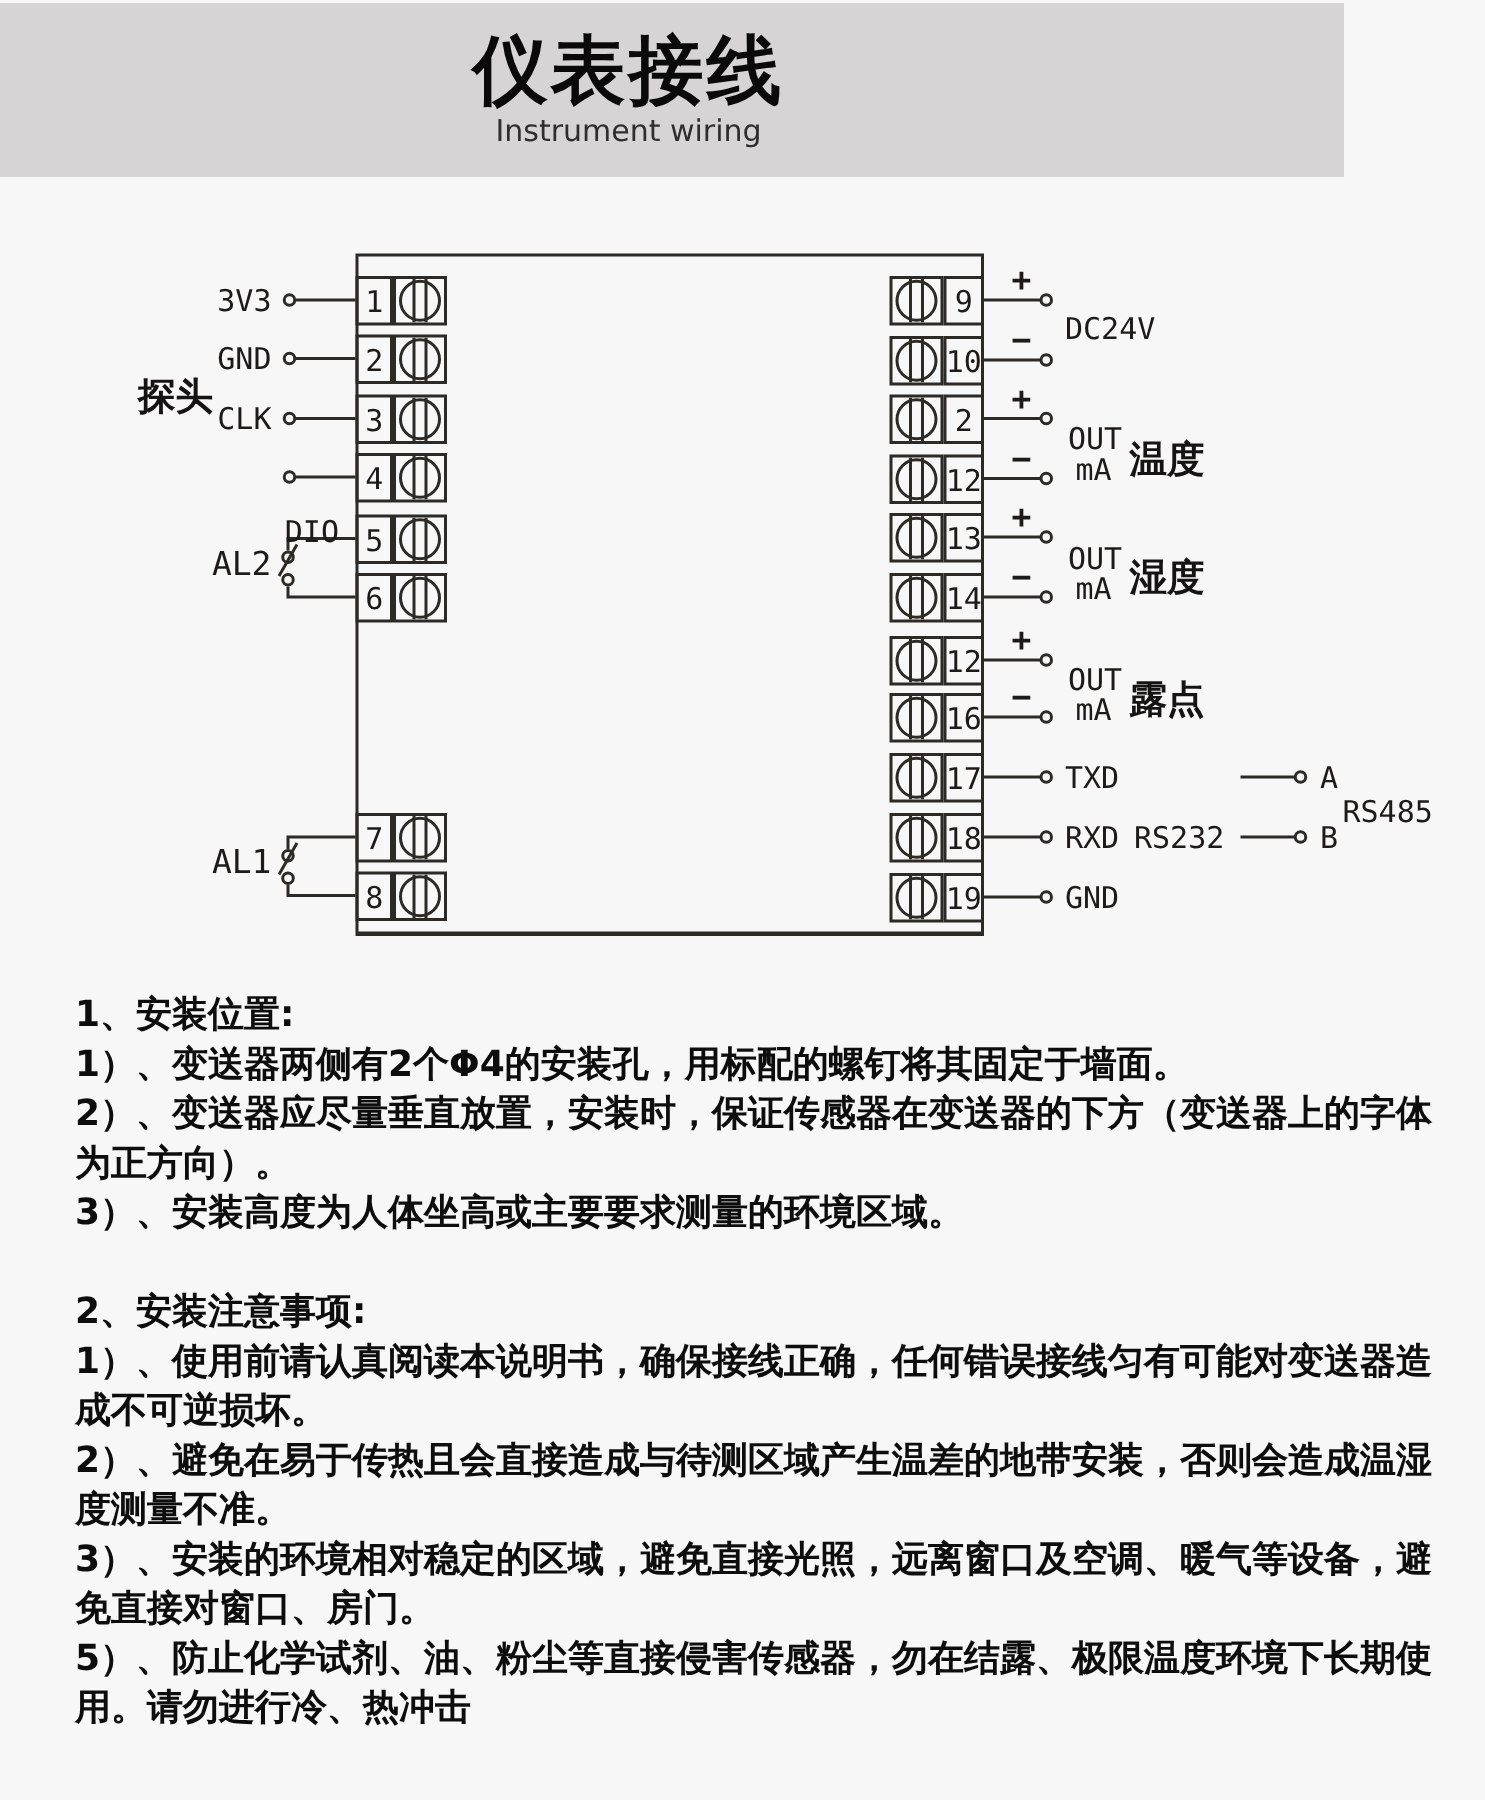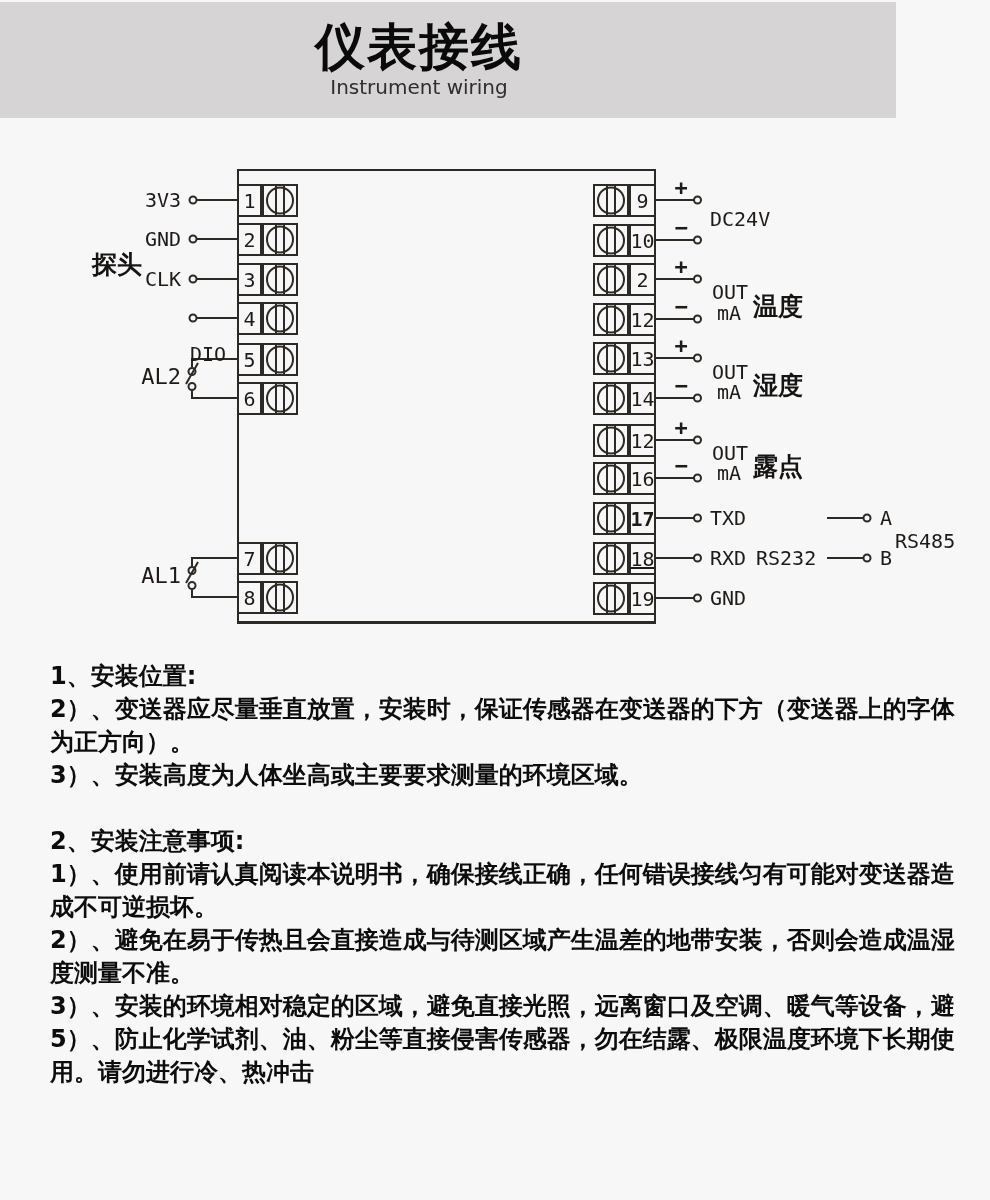--- a/index.html
+++ b/index.html
@@ -273,29 +273,29 @@
         </div>
         <div class="numbox" style="left: 629px; top: 462px; width: 27px;">16</div>
         <div class="sign" style="left: 669px; top: 466px;">−</div>
         <div class="screwbox" style="left: 593px; top: 502px; width: 36px;">
           <svg class="screw" width="32" height="29" viewBox="0 0 32 29">
             <circle cx="16" cy="14.5" r="13"></circle>
             <line x1="12" y1="0" x2="12" y2="29"></line>
             <line x1="20" y1="0" x2="20" y2="29"></line>
           </svg>
         </div>
-        <div class="numbox" style="left: 629px; top: 502px; width: 27px; font-weight: bold;">17</div>
+        <div class="numbox" style="left: 629px; top: 502px; width: 27px;">17</div>
         <div class="screwbox" style="left: 593px; top: 542px; width: 36px;">
           <svg class="screw" width="32" height="29" viewBox="0 0 32 29">
             <circle cx="16" cy="14.5" r="13"></circle>
             <line x1="12" y1="0" x2="12" y2="29"></line>
             <line x1="20" y1="0" x2="20" y2="29"></line>
           </svg>
         </div>
-        <div class="numbox" style="left: 629px; top: 542px; width: 27px; text-decoration: underline;">18</div>
+        <div class="numbox" style="left: 629px; top: 542px; width: 27px;">18</div>
         <div class="screwbox" style="left: 593px; top: 582px; width: 36px;">
           <svg class="screw" width="32" height="29" viewBox="0 0 32 29">
             <circle cx="16" cy="14.5" r="13"></circle>
             <line x1="12" y1="0" x2="12" y2="29"></line>
             <line x1="20" y1="0" x2="20" y2="29"></line>
           </svg>
         </div>
         <div class="numbox" style="left: 629px; top: 582px; width: 27px;">19</div>
       </div>
 
@@ -321,27 +321,29 @@
     <div class="dlabel" style="left:710px;top:558px">RXD</div>
     <div class="dlabel" style="left:756px;top:558px">RS232</div>
     <div class="dlabel" style="left:710px;top:598px">GND</div>
     <div class="dlabel" style="left:880px;top:518px">A</div>
     <div class="dlabel" style="left:880px;top:558px">B</div>
     <div class="dlabel" style="left:895px;top:541px">RS485</div>
   </div>
 
   <div class="install" id="install">
       <div class="line">1、安装位置:</div>
+      <div class="line">1）、变送器两侧有2个Φ4的安装孔，用标配的螺钉将其固定于墙面。</div>
       <div class="line">2）、变送器应尽量垂直放置，安装时，保证传感器在变送器的下方（变送器上的字体</div>
       <div class="line">为正方向）。</div>
       <div class="line">3）、安装高度为人体坐高或主要要求测量的环境区域。</div>
       <div class="spacer"></div>
       <div class="line">2、安装注意事项:</div>
       <div class="line">1）、使用前请认真阅读本说明书，确保接线正确，任何错误接线匀有可能对变送器造</div>
       <div class="line">成不可逆损坏。</div>
       <div class="line">2）、避免在易于传热且会直接造成与待测区域产生温差的地带安装，否则会造成温湿</div>
       <div class="line">度测量不准。</div>
       <div class="line">3）、安装的环境相对稳定的区域，避免直接光照，远离窗口及空调、暖气等设备，避</div>
+      <div class="line">免直接对窗口、房门。</div>
       <div class="line">5）、防止化学试剂、油、粉尘等直接侵害传感器，勿在结露、极限温度环境下长期使</div>
       <div class="line">用。请勿进行冷、热冲击</div>
     </div>
 
 </div>
 
 </body></html>

